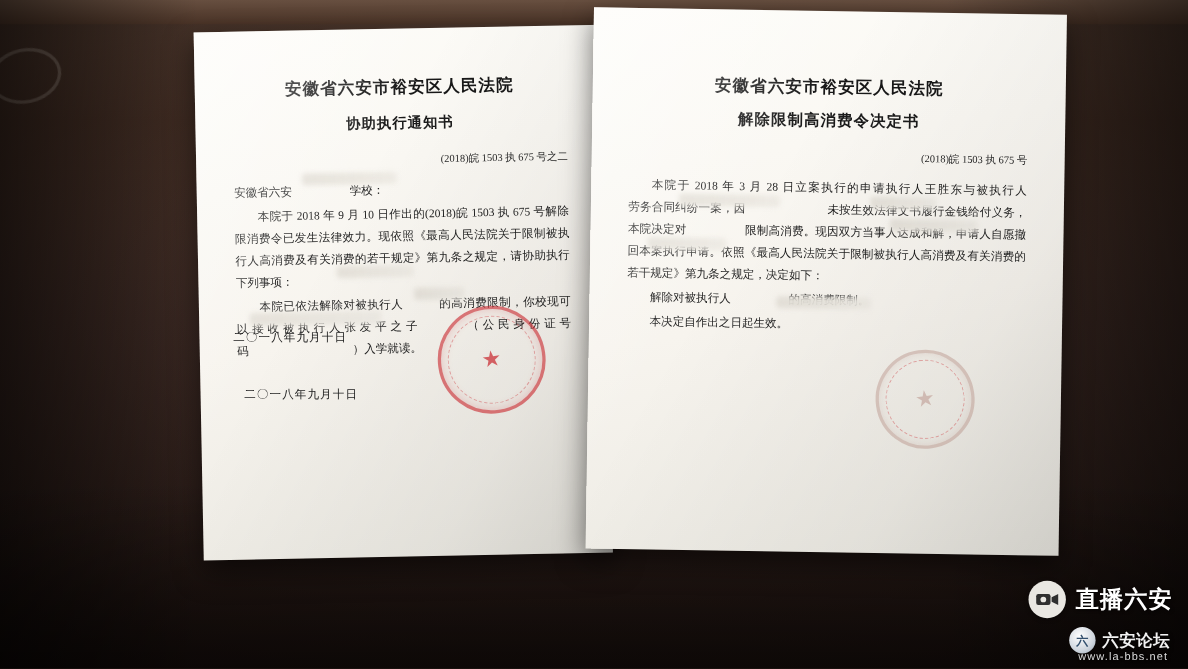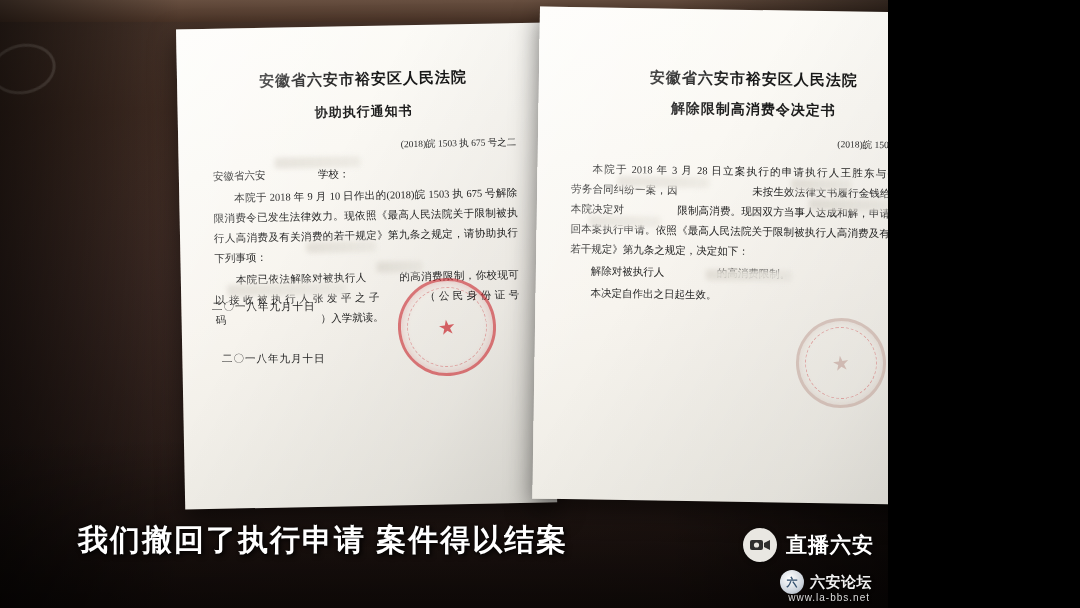--- a/index.html
+++ b/index.html
@@ -1,18 +1,18 @@
 <!DOCTYPE html>
 <html><head>
 <meta charset="utf-8">
 <style>
   html,body{margin:0;padding:0;background:#000;}
   #stage{
     position:relative;
-    width:888px;height:608px;
+    width:1080px;height:608px;
     overflow:hidden;
     font-family:"Liberation Serif", serif;
     background:#3a2a22;
   }
   
   .bg-desk{
     position:absolute;inset:0;
     background:
       radial-gradient(120% 90% at 50% 40%, rgba(255,255,255,0.05), rgba(0,0,0,0.45) 80%),
       linear-gradient(180deg,#5d4234 0%,#4a3024 18%,#3d2720 48%,#33201a 78%,#2b1a15 100%);
@@ -232,21 +232,20 @@
 
   <div class="seal" id="seal-left">
     <div class="ring-text"></div>
     <div class="star">★</div>
   </div>
   <div class="seal" id="seal-right">
     <div class="ring-text"></div>
     <div class="star">★</div>
   </div>
 
-  <div id="caption">我们撤回了执行申请  案件得以结案</div>
 
   <div id="watermark">
     <div id="wm-badge">
       <svg width="22" height="16" viewBox="0 0 22 16" aria-hidden="true">
         <rect x="1" y="3" width="13" height="10" rx="2" fill="#2f2f2f"></rect>
         <polygon points="15,6 21,3 21,13 15,10" fill="#2f2f2f"></polygon>
         <circle cx="7.5" cy="8" r="2.6" fill="#e9e7e2"></circle>
       </svg>
     </div>
     <div id="wm-text">直播六安</div>

